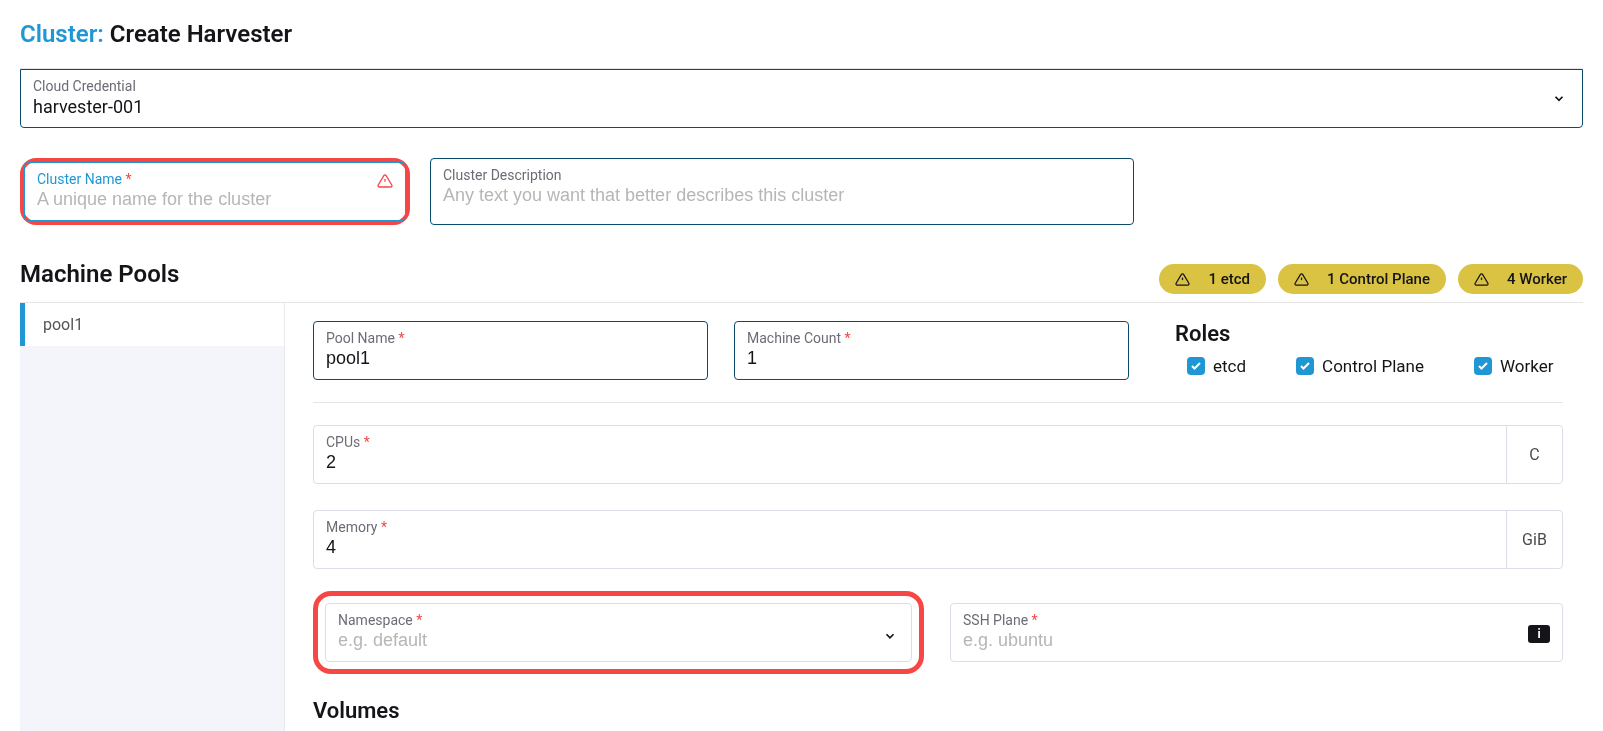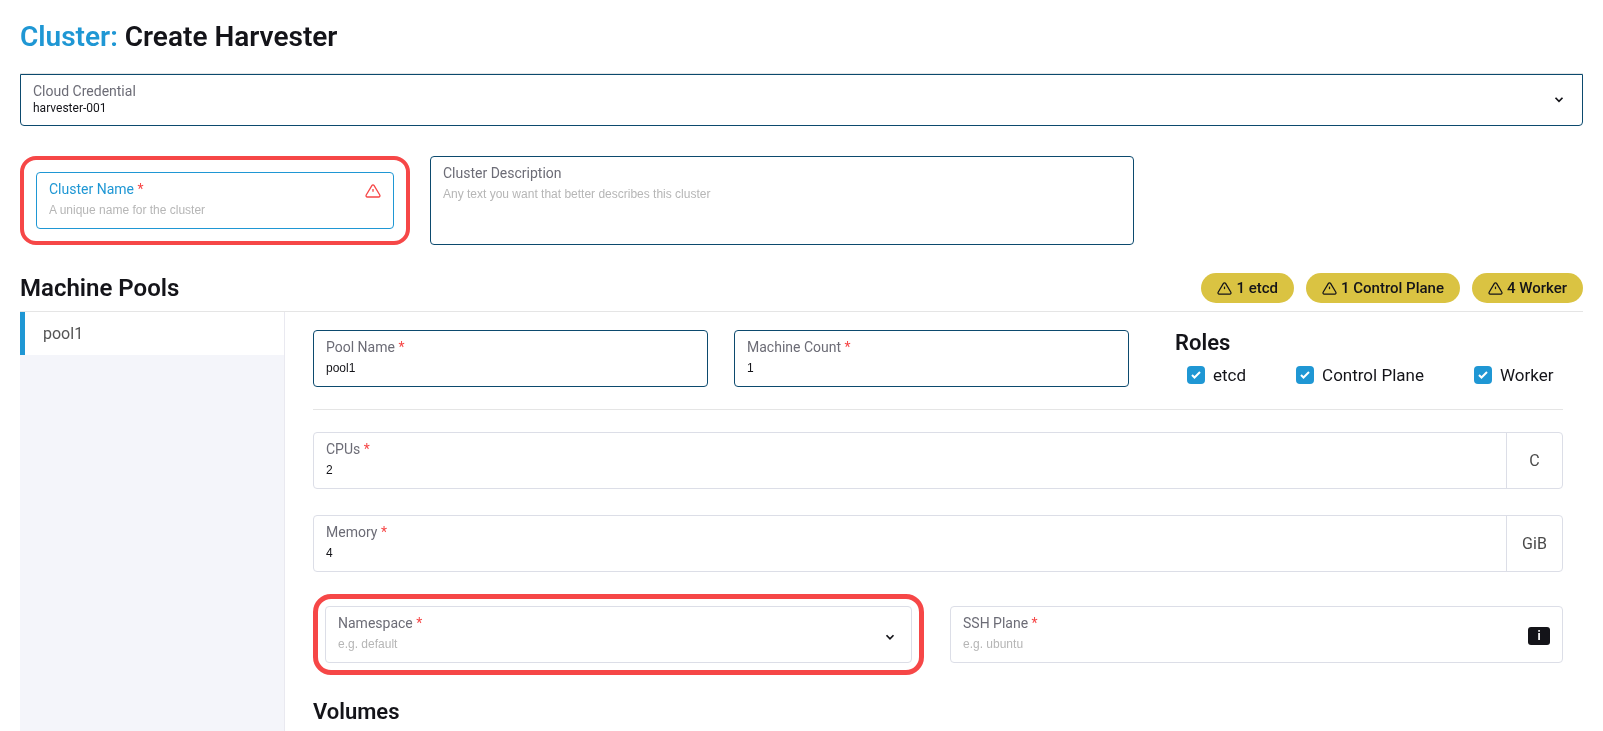--- a/index.html
+++ b/index.html
@@ -2,68 +2,68 @@
 <html><head>
   <meta charset="utf-8">
   <style>
     * { box-sizing: border-box; margin: 0; padding: 0; }
     body {
       font-family: -apple-system, BlinkMacSystemFont, "Segoe UI", Roboto, "Helvetica Neue", Arial, sans-serif;
       background: #fff;
       padding: 20px;
       color: #141419;
     }
-    .page-title { font-size: 28px; font-weight: 600; margin-bottom: 20px; }
+    .page-title { font-size: 24px; font-weight: 600; margin-bottom: 20px; }
     .page-title .prefix { color: #1f97d4; font-weight: 600; }
     .page-title .suffix { color: #141419; font-weight: 600; }
     hr.sep { border: none; border-top: 1px solid #e5e5e5; margin-bottom: 0; }
 
     .field-wrap {
       border: 1px solid #0c4a6e;
       border-radius: 4px;
       padding: 8px 12px 10px 12px;
       position: relative;
       background: #fff;
     }
     .field-label { font-size: 14px; color: #6c6c76; margin-bottom: 2px; display: block; }
     .field-label.focused { color: #1f97d4; }
     .req { color: #f64747; }
-    .field-value { font-size: 12px; color: #141419; border: none; outline: none; width: 100%; background: transparent; }
+    .field-value { font-size: 18px; color: #141419; border: none; outline: none; width: 100%; background: transparent; }
     .field-value::placeholder { color: #b6b6b6; }
 
     .cloud-cred-wrap { position: relative; }
     .cloud-cred-wrap .chevron {
       position: absolute; right: 16px; top: 50%; transform: translateY(-50%);
       font-size: 18px; color: #141419; pointer-events: none;
     }
     .unit-suffix {
       display: flex; align-items: center; justify-content: center;
       border-left: 1px solid #dcdee7; min-width: 56px; font-size: 16px; color: #4a4a4a;
     }
 
     .row-top { display: flex; gap: 20px; margin-top: 30px; }
     .cluster-name-outer {
-      border: 4px solid #f64747; border-radius: 16px; padding: 12px; width: 390px;
+      border: 4px solid #f64747; border-radius: 16px; padding: 0; width: 390px;
     }
     .cluster-name-inner {
       border: 1px solid #1f97d4; border-radius: 4px; padding: 8px 12px 10px 12px; position: relative;
     }
     .warn-icon { position: absolute; top: 10px; right: 12px; color: #f64747; }
     .cluster-desc-wrap { width: 704px; }
 
     .machine-pools-header {
       display: flex; align-items: center; justify-content: space-between;
       margin-top: 28px; margin-bottom: 8px;
     }
     .machine-pools-header h2 { font-size: 24px; font-weight: 600; }
     .badges { display: flex; gap: 12px; }
     .badge {
-      display: inline-flex; align-items: center; gap: 4px;
+      display: inline-flex; align-items: center; gap: 18px;
       background: #dac342; color: #141419; border-radius: 20px;
-      padding: 6px 16px; font-size: 15px; font-weight: 500;
+      padding: 6px 16px; font-size: 15px; font-weight: 500; margin-top: 11px;
     }
     .badge svg { flex-shrink: 0; }
 
     .pools-row { display: flex; border-top: 1px solid #e5e5e5; }
     .pool-sidebar {
       width: 265px; background: #f4f5fa; border-right: 1px solid #e9e9f0; min-height: 380px;
     }
     .pool-tab {
       background: #fff; padding: 12px 18px; font-size: 16px; color: #555;
       border-left: 5px solid #1f97d4;

